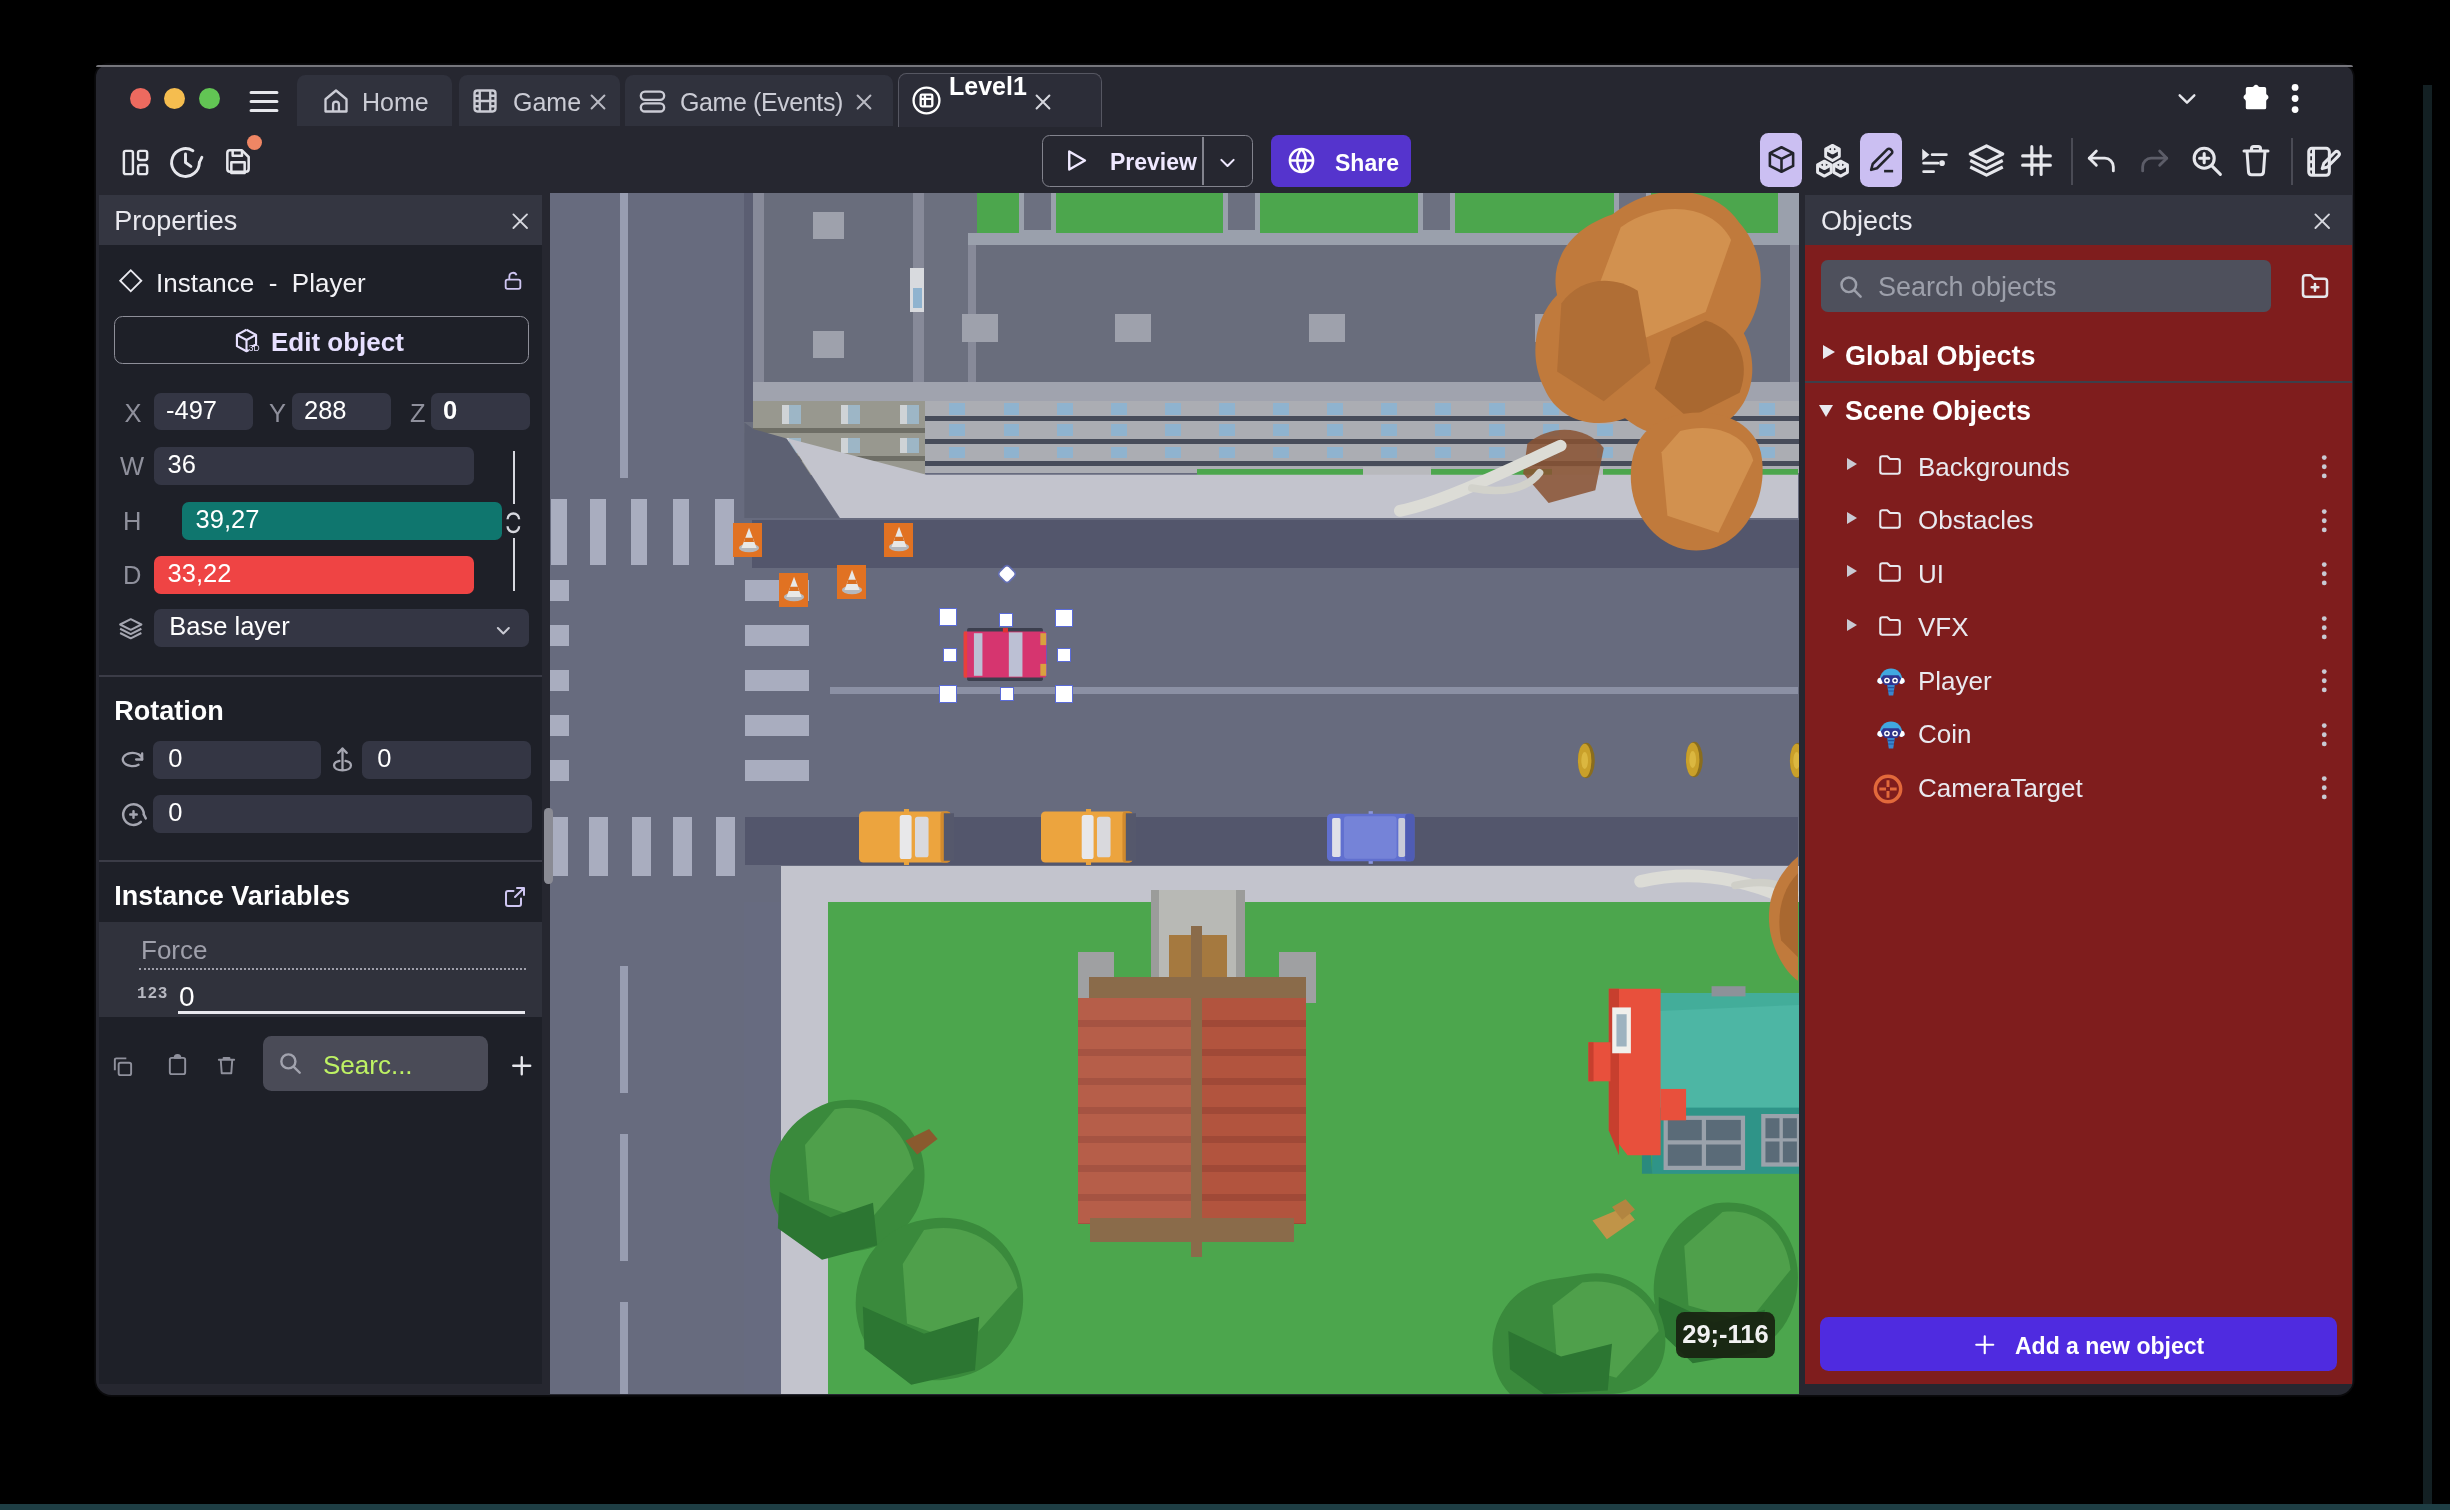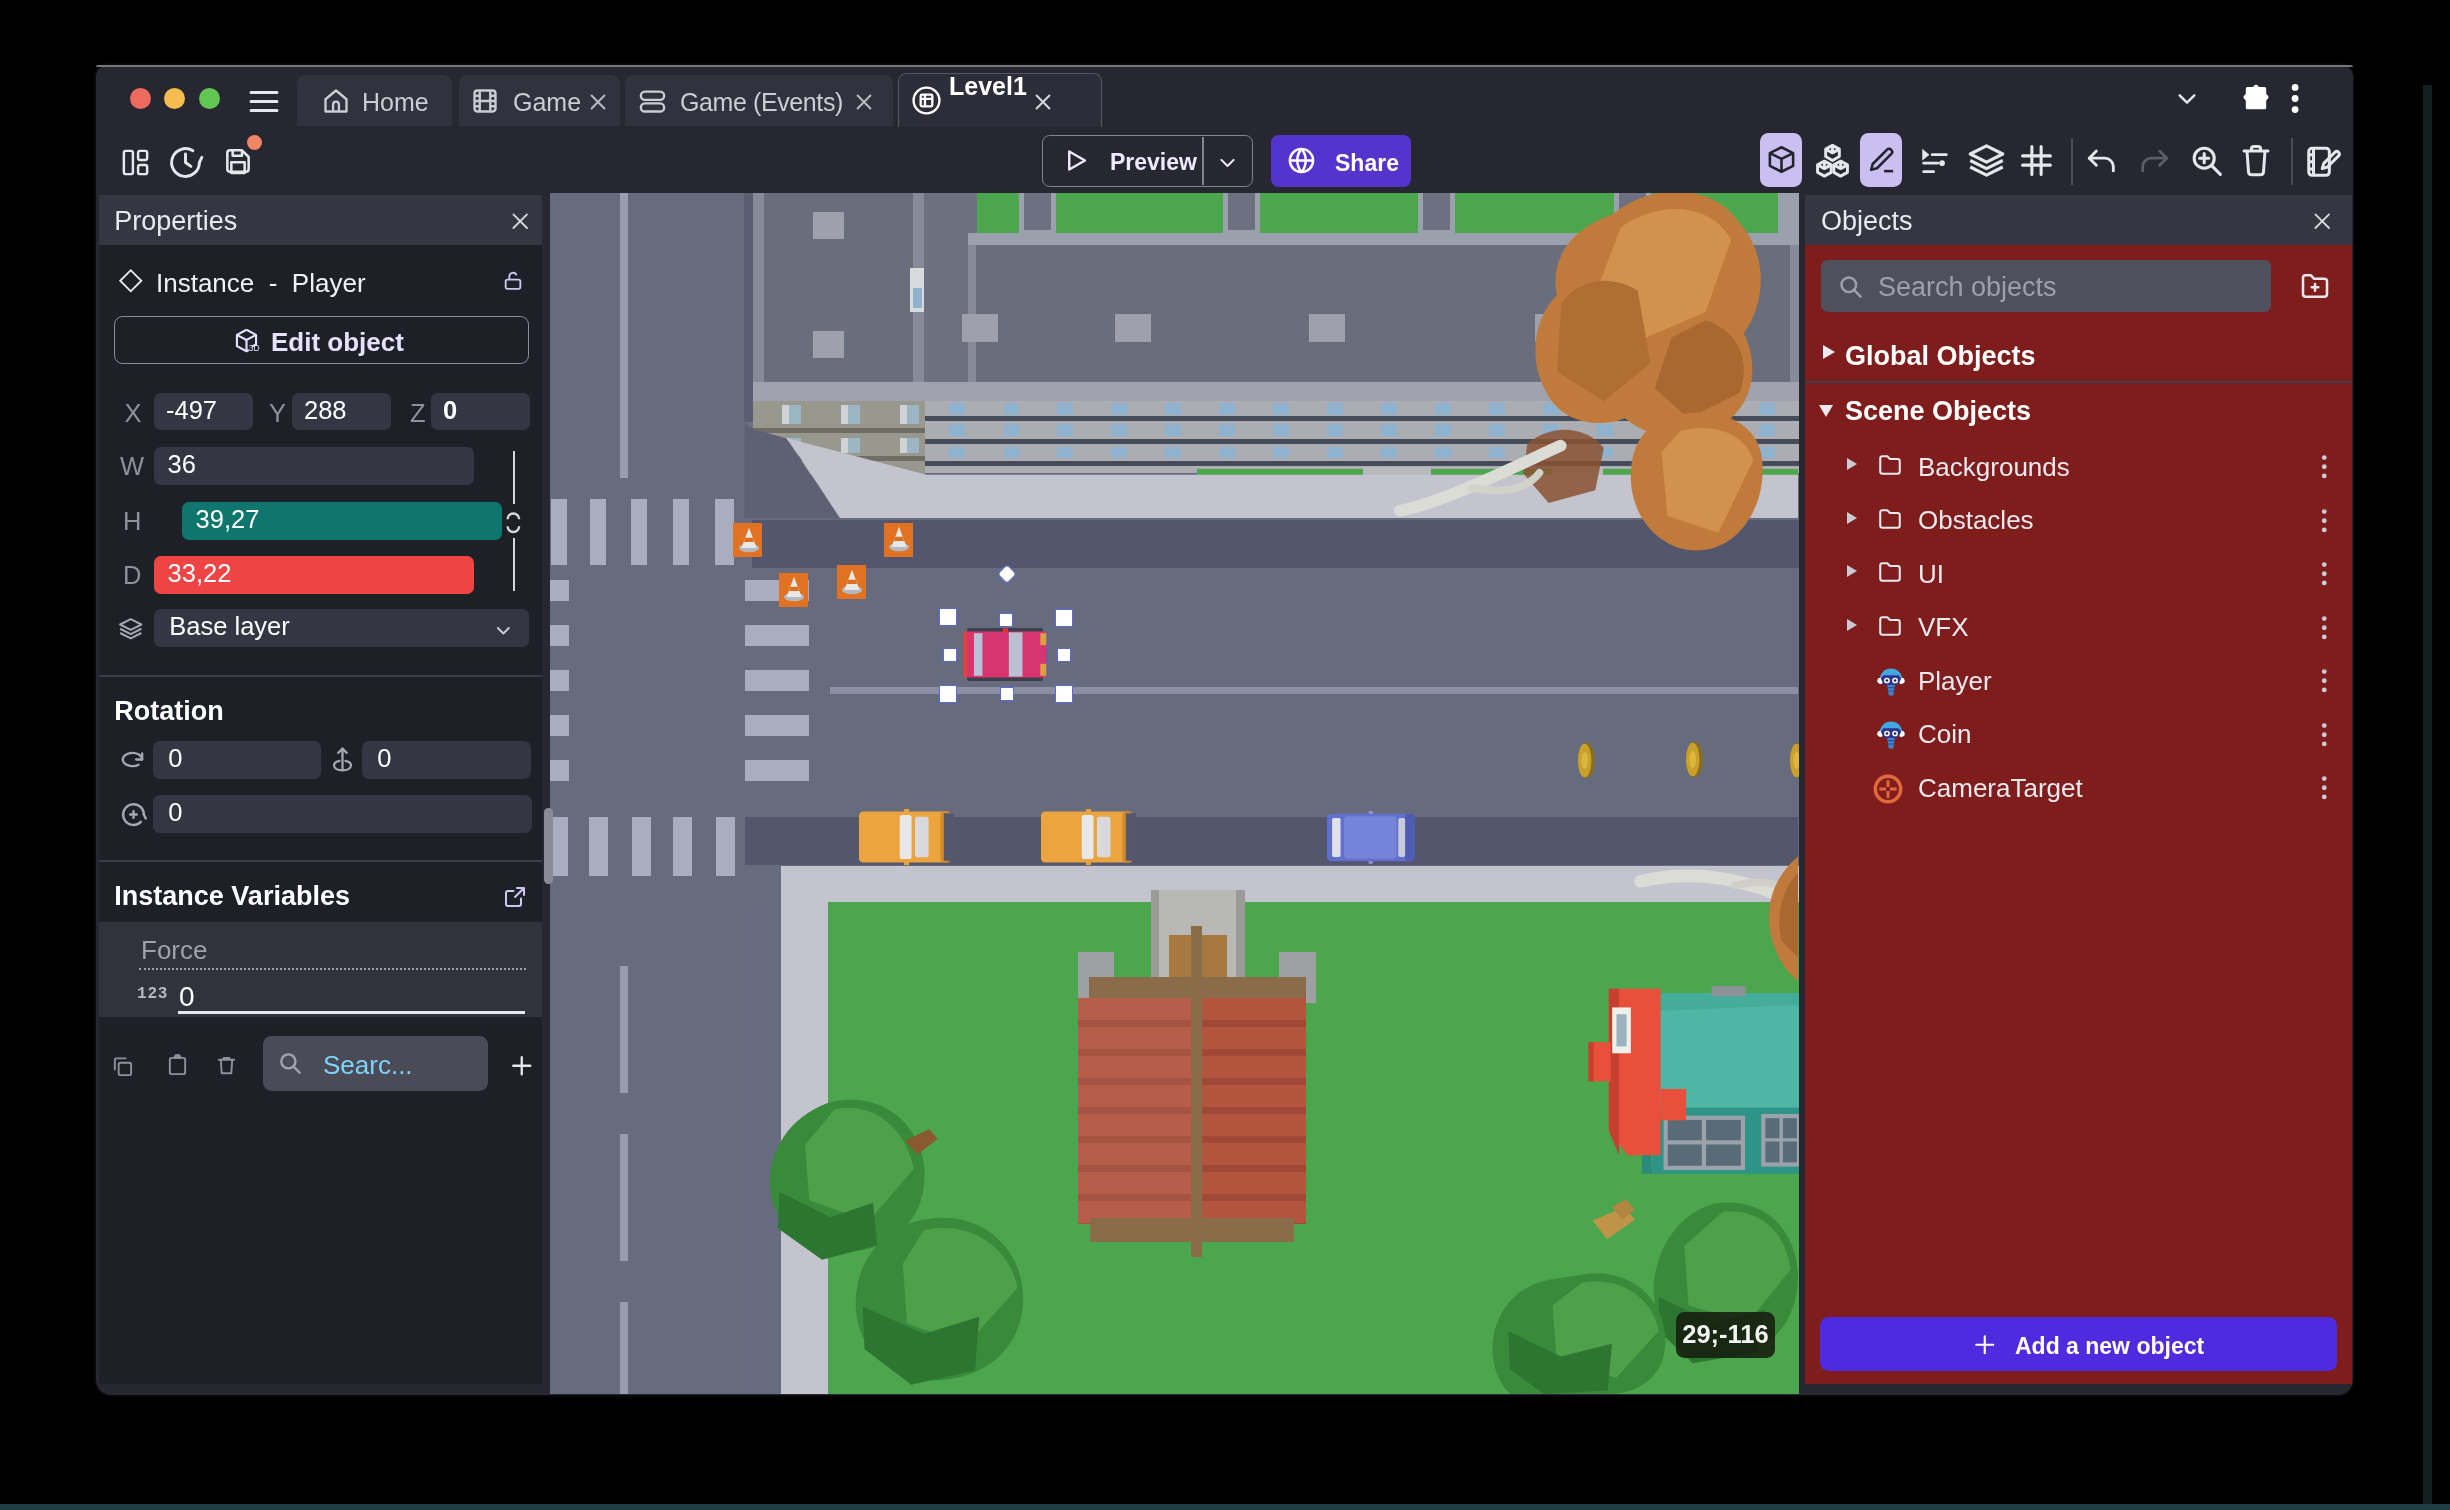--- a/index.html
+++ b/index.html
@@ -529,21 +529,21 @@
       <path d="M9 4a3 3 0 0 1 6 0z" fill="#8f909c"></path>
     </svg>
   <svg class="abs" style="left:116px;top:859px" width="23" height="23" viewBox="0 0 24 24" fill="none" stroke="#8f909c" stroke-width="2" stroke-linecap="round" stroke-linejoin="round">
       <path d="M4 6h16M9 6V4h6v2M6 6l1 14h10l1-14"></path>
     </svg>
   <div class="abs" style="left:164px;top:841px;width:225px;height:55px;background:#4a4b57;border-radius:8.5px;"></div>
   <svg class="abs" style="left:178px;top:855px" width="26" height="26" viewBox="0 0 24 24" fill="none" stroke="#a2a3ae" stroke-width="2.2" stroke-linecap="round">
       <circle cx="10.5" cy="10.5" r="6.5"></circle>
       <path d="M15.5 15.5 21 21"></path>
     </svg>
-  <div class="abs" style="left:224px;top:855px;color:#7dd3fc;font-size:26px;">Searc...</div>
+  <div class="abs" style="left:224px;top:855px;color:#bef264;font-size:26px;">Searc...</div>
   <svg class="abs" style="left:410px;top:858px" width="25.5" height="25.5" viewBox="0 0 24 24" fill="none" stroke="#e6e7ec" stroke-width="2.2" stroke-linecap="round">
       <path d="M12 4v16M4 12h16"></path>
     </svg>
 </div>
 
 <div class="abs" id="objects" style="left:1805px;top:195px;width:547px;height:1189px;background:#7f1d1d;overflow:hidden;">
   <div class="abs" style="left:0;top:0;width:547px;height:50px;background:#343641;"></div>
   <div class="abs" style="left:16px;top:11px;color:#e9e9ef;font-size:27px;">Objects</div>
   <svg class="abs" style="left:507px;top:16px" width="20.4" height="20.4" viewBox="0 0 24 24" fill="none" stroke="#d6d7de" stroke-width="2.2" stroke-linecap="round">
       <path d="M4 4l16 16M20 4L4 20"></path>

